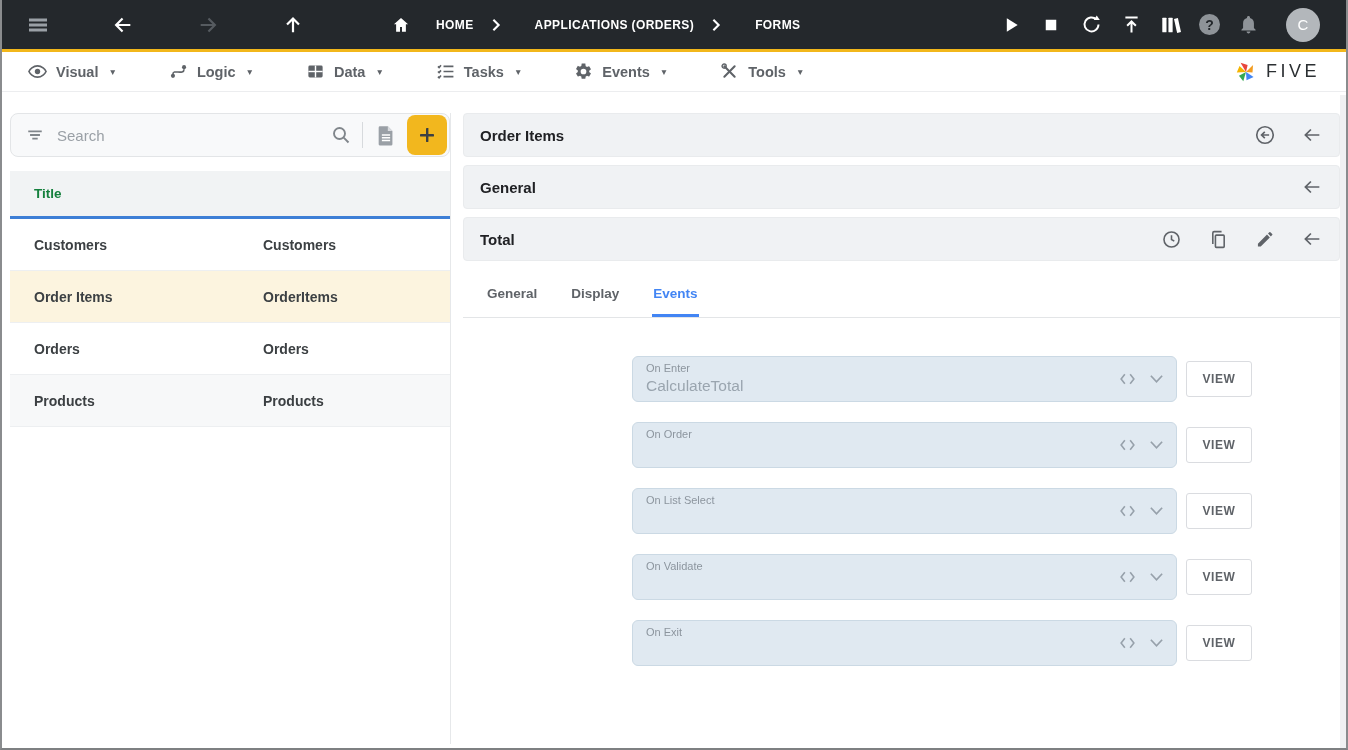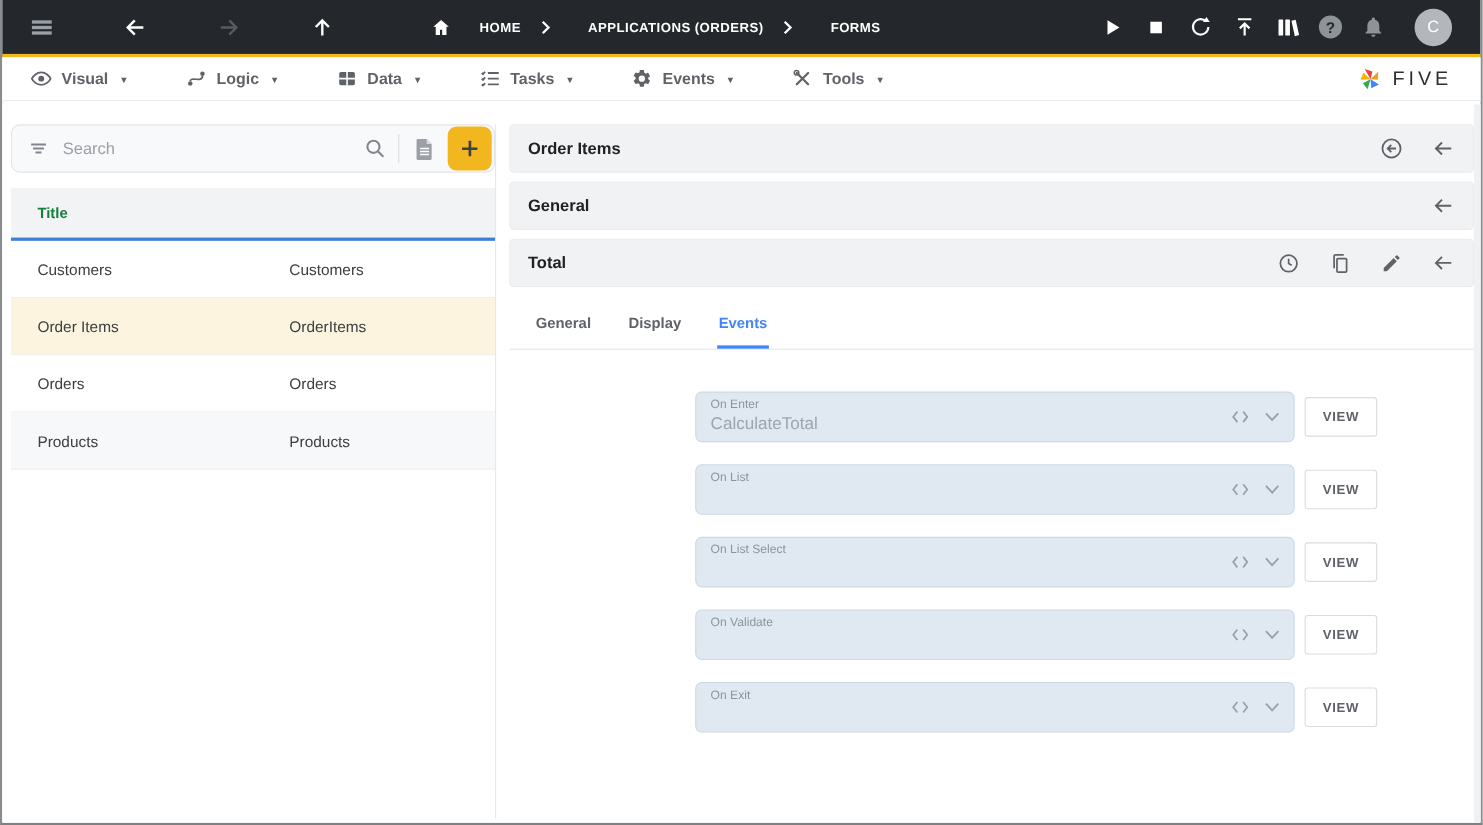--- a/index.html
+++ b/index.html
@@ -47,21 +47,21 @@
   .plus-btn { width:40px; height:40px; border-radius:8px; background:#F2B71E; display:flex; align-items:center; justify-content:center; cursor:pointer; flex:none; margin-left:8px; }
 
   .table-header { margin-top:14px; height:48px; background:#F1F3F4; border-bottom:3px solid #3E7FD6;
                   display:grid; grid-template-columns:229px 1fr; align-items:center; }
   .th-cell { padding-left:24px; font-size:13.5px; font-weight:700; color:#15803d; cursor:pointer; }
   .th-cell + .th-cell { border-left:1px solid #DADCE0; height:24px; line-height:24px; }
   .t-row { height:52px; display:grid; grid-template-columns:229px 1fr; align-items:center;
            border-bottom:1px solid #EDEFF1; font-size:14px; color:#3C4043; cursor:pointer; background:#fff; }
   .t-row:nth-child(even) { background:#F7F8F9; }
   .t-row.selected { background:#FCF4DF; }
-  .t-cell { padding-left:24px; }
+  .t-cell { padding-left:24px;font-weight:bold; }
   .table-footer { position:absolute; left:0; right:0; bottom:0; height:40px; background:#ECEEF0;
                   font-size:13px; font-weight:700; color:#3C4043; display:flex; align-items:center; justify-content:flex-end; padding-right:16px; }
 
   
   .right-panel { position:absolute; left:461px; width:877px; top:18px; bottom:0; }
   .bar { height:44px; background:#F0F2F4; border:1px solid #E9EBED; border-radius:4px;
          display:flex; align-items:center; padding:0 16px; margin-bottom:8px; }
   .bar-title { font-size:15px; font-weight:700; color:#202124; }
   .bar-icons { margin-left:auto; display:flex; align-items:center; gap:25px; color:#5F6368; }
   .bar-icons .icon-btn { width:22px; height:22px; }
@@ -399,21 +399,21 @@
                     <path d="M2 1.5L8 8l6-6.5"></path>
                   </svg>
                 </span>
             </span>
           </div>
           <button class="view-btn">VIEW</button>
         </div>
 
         <div class="field-row">
           <div class="field">
-            <span class="field-label">On List</span>
+            <span class="field-label">On Order</span>
             <span class="field-value"></span>
             <span class="field-icons">
               <span>
                   <svg width="17" height="15" viewBox="0 0 16 14" fill="none" stroke="#97A1AB" stroke-width="1.5">
                     <path d="M5.5 2.5L2 7l3.5 4.5M10.5 2.5L14 7l-3.5 4.5"></path>
                   </svg>
                 </span>
               <span>
                   <svg width="15" height="11" viewBox="0 0 16 10" fill="none" stroke="#97A1AB" stroke-width="1.8">
                     <path d="M2 1.5L8 8l6-6.5"></path>

